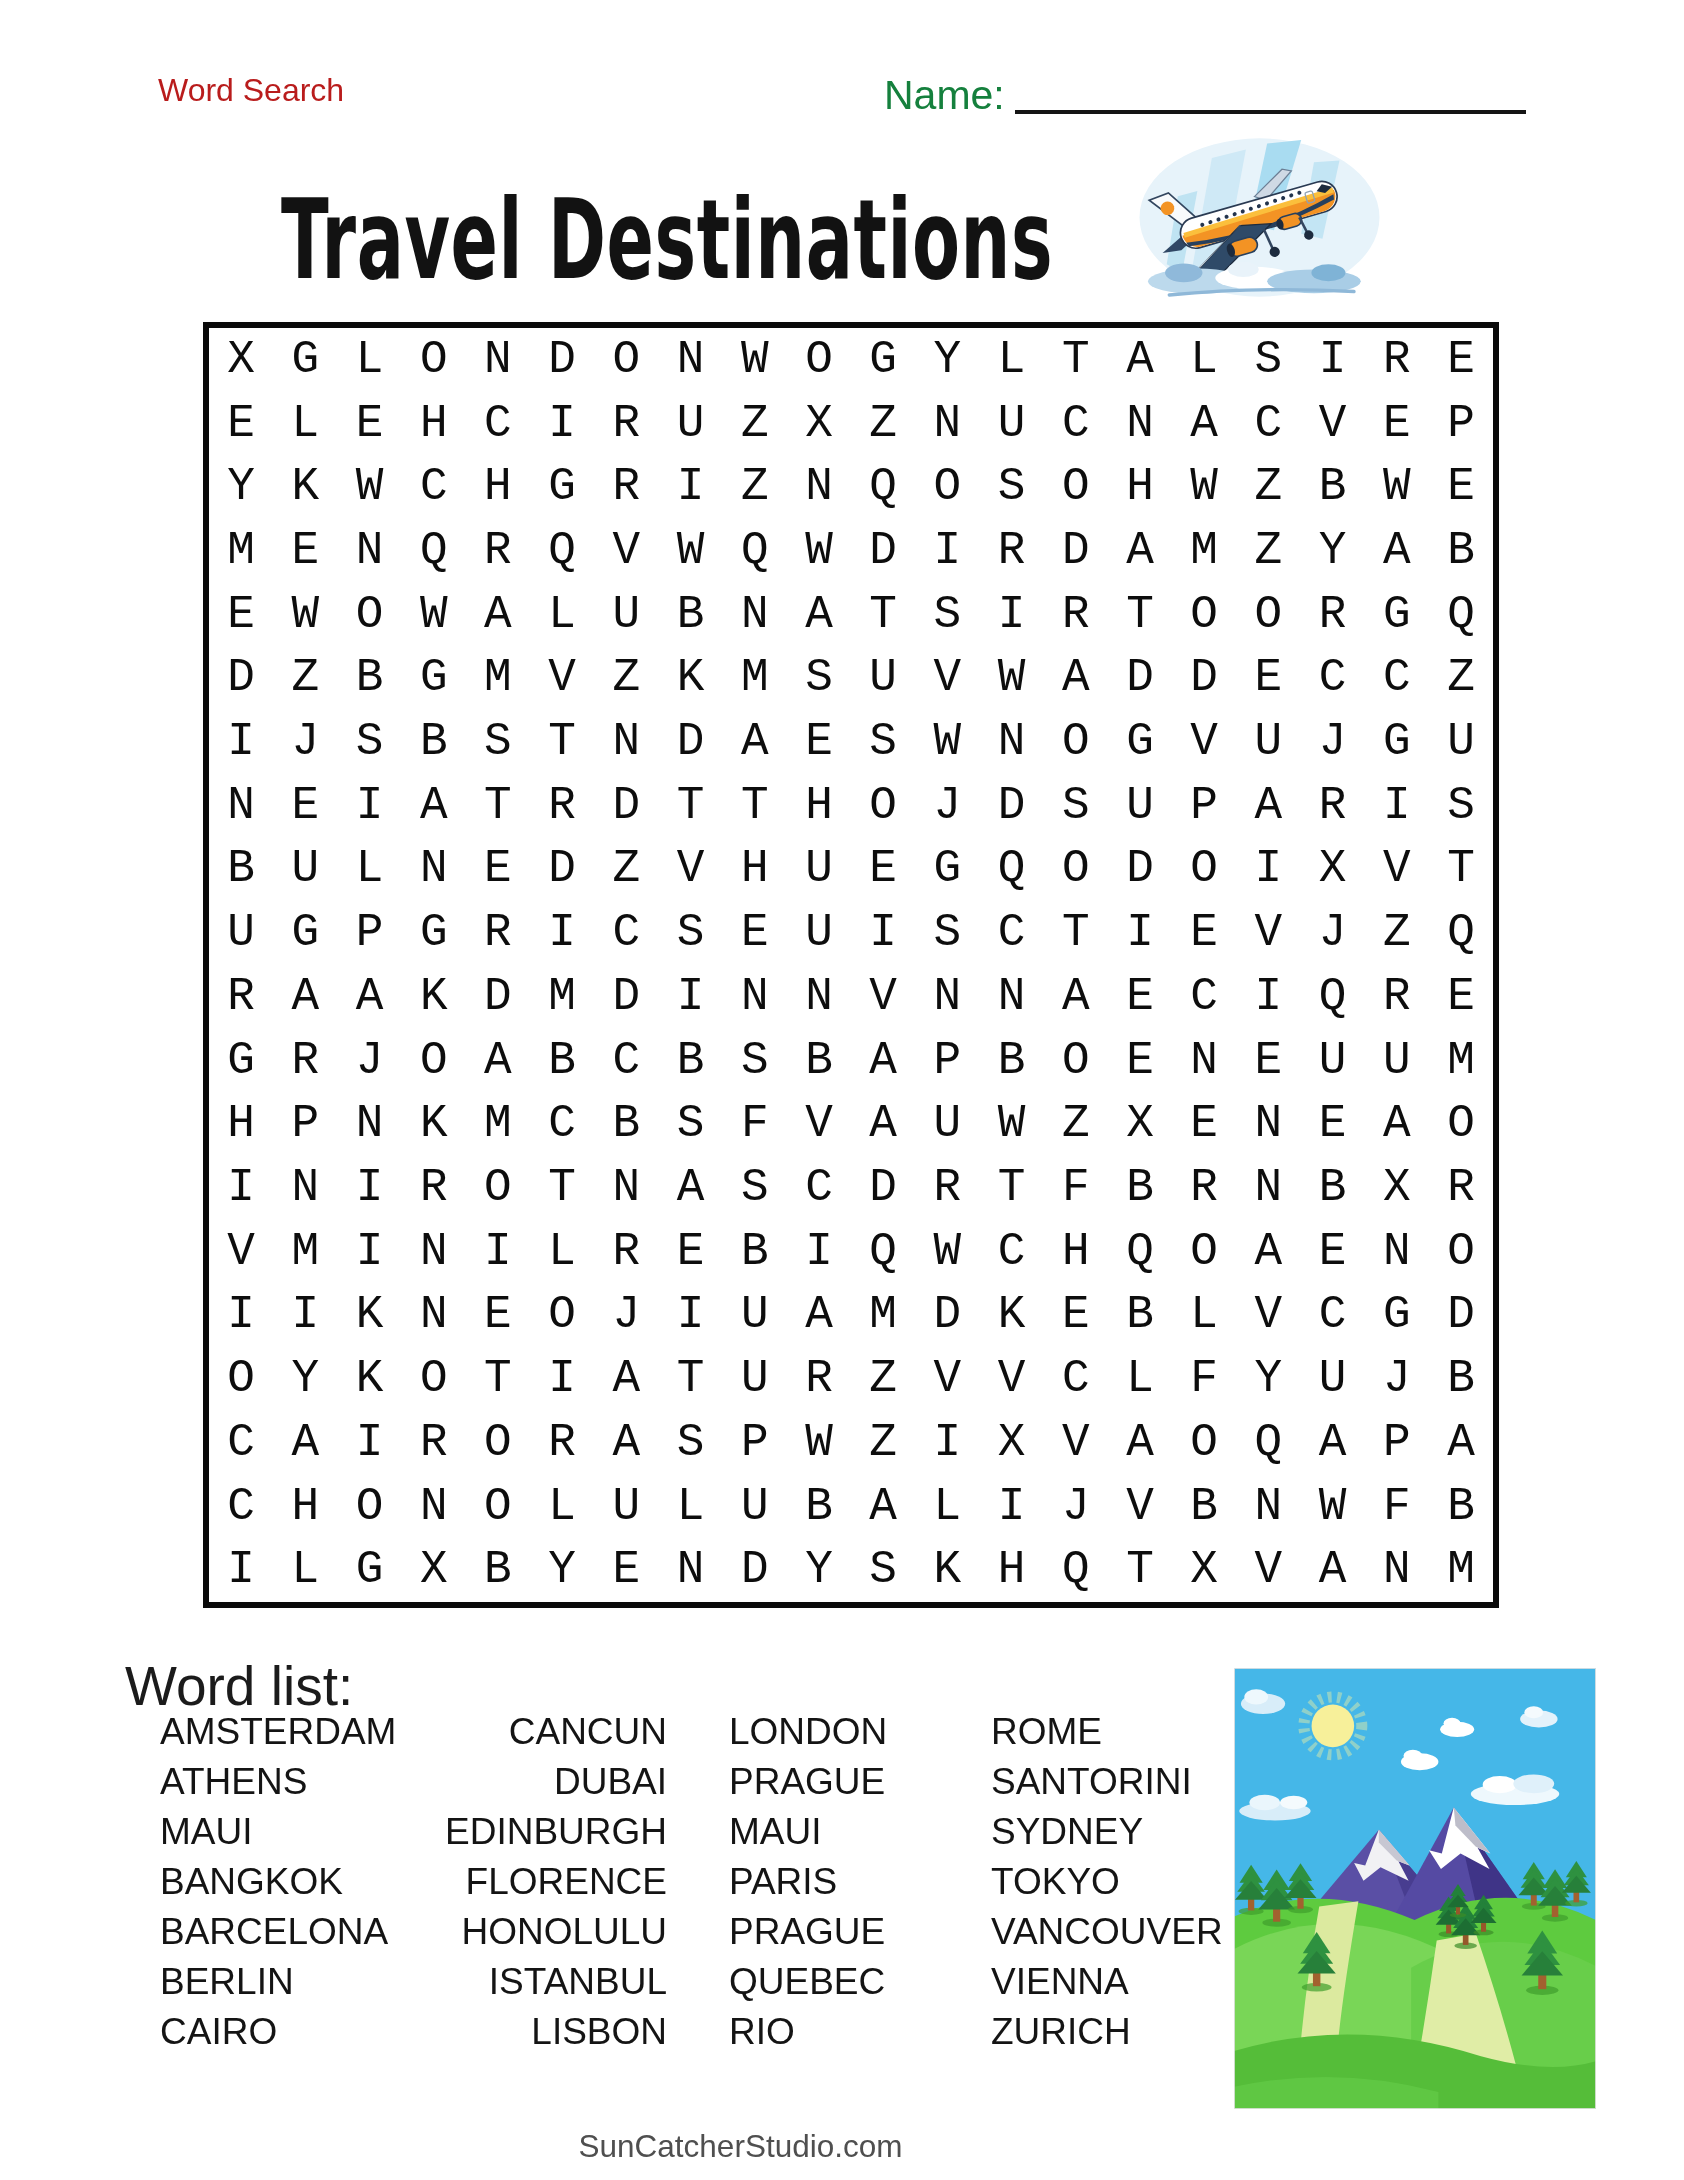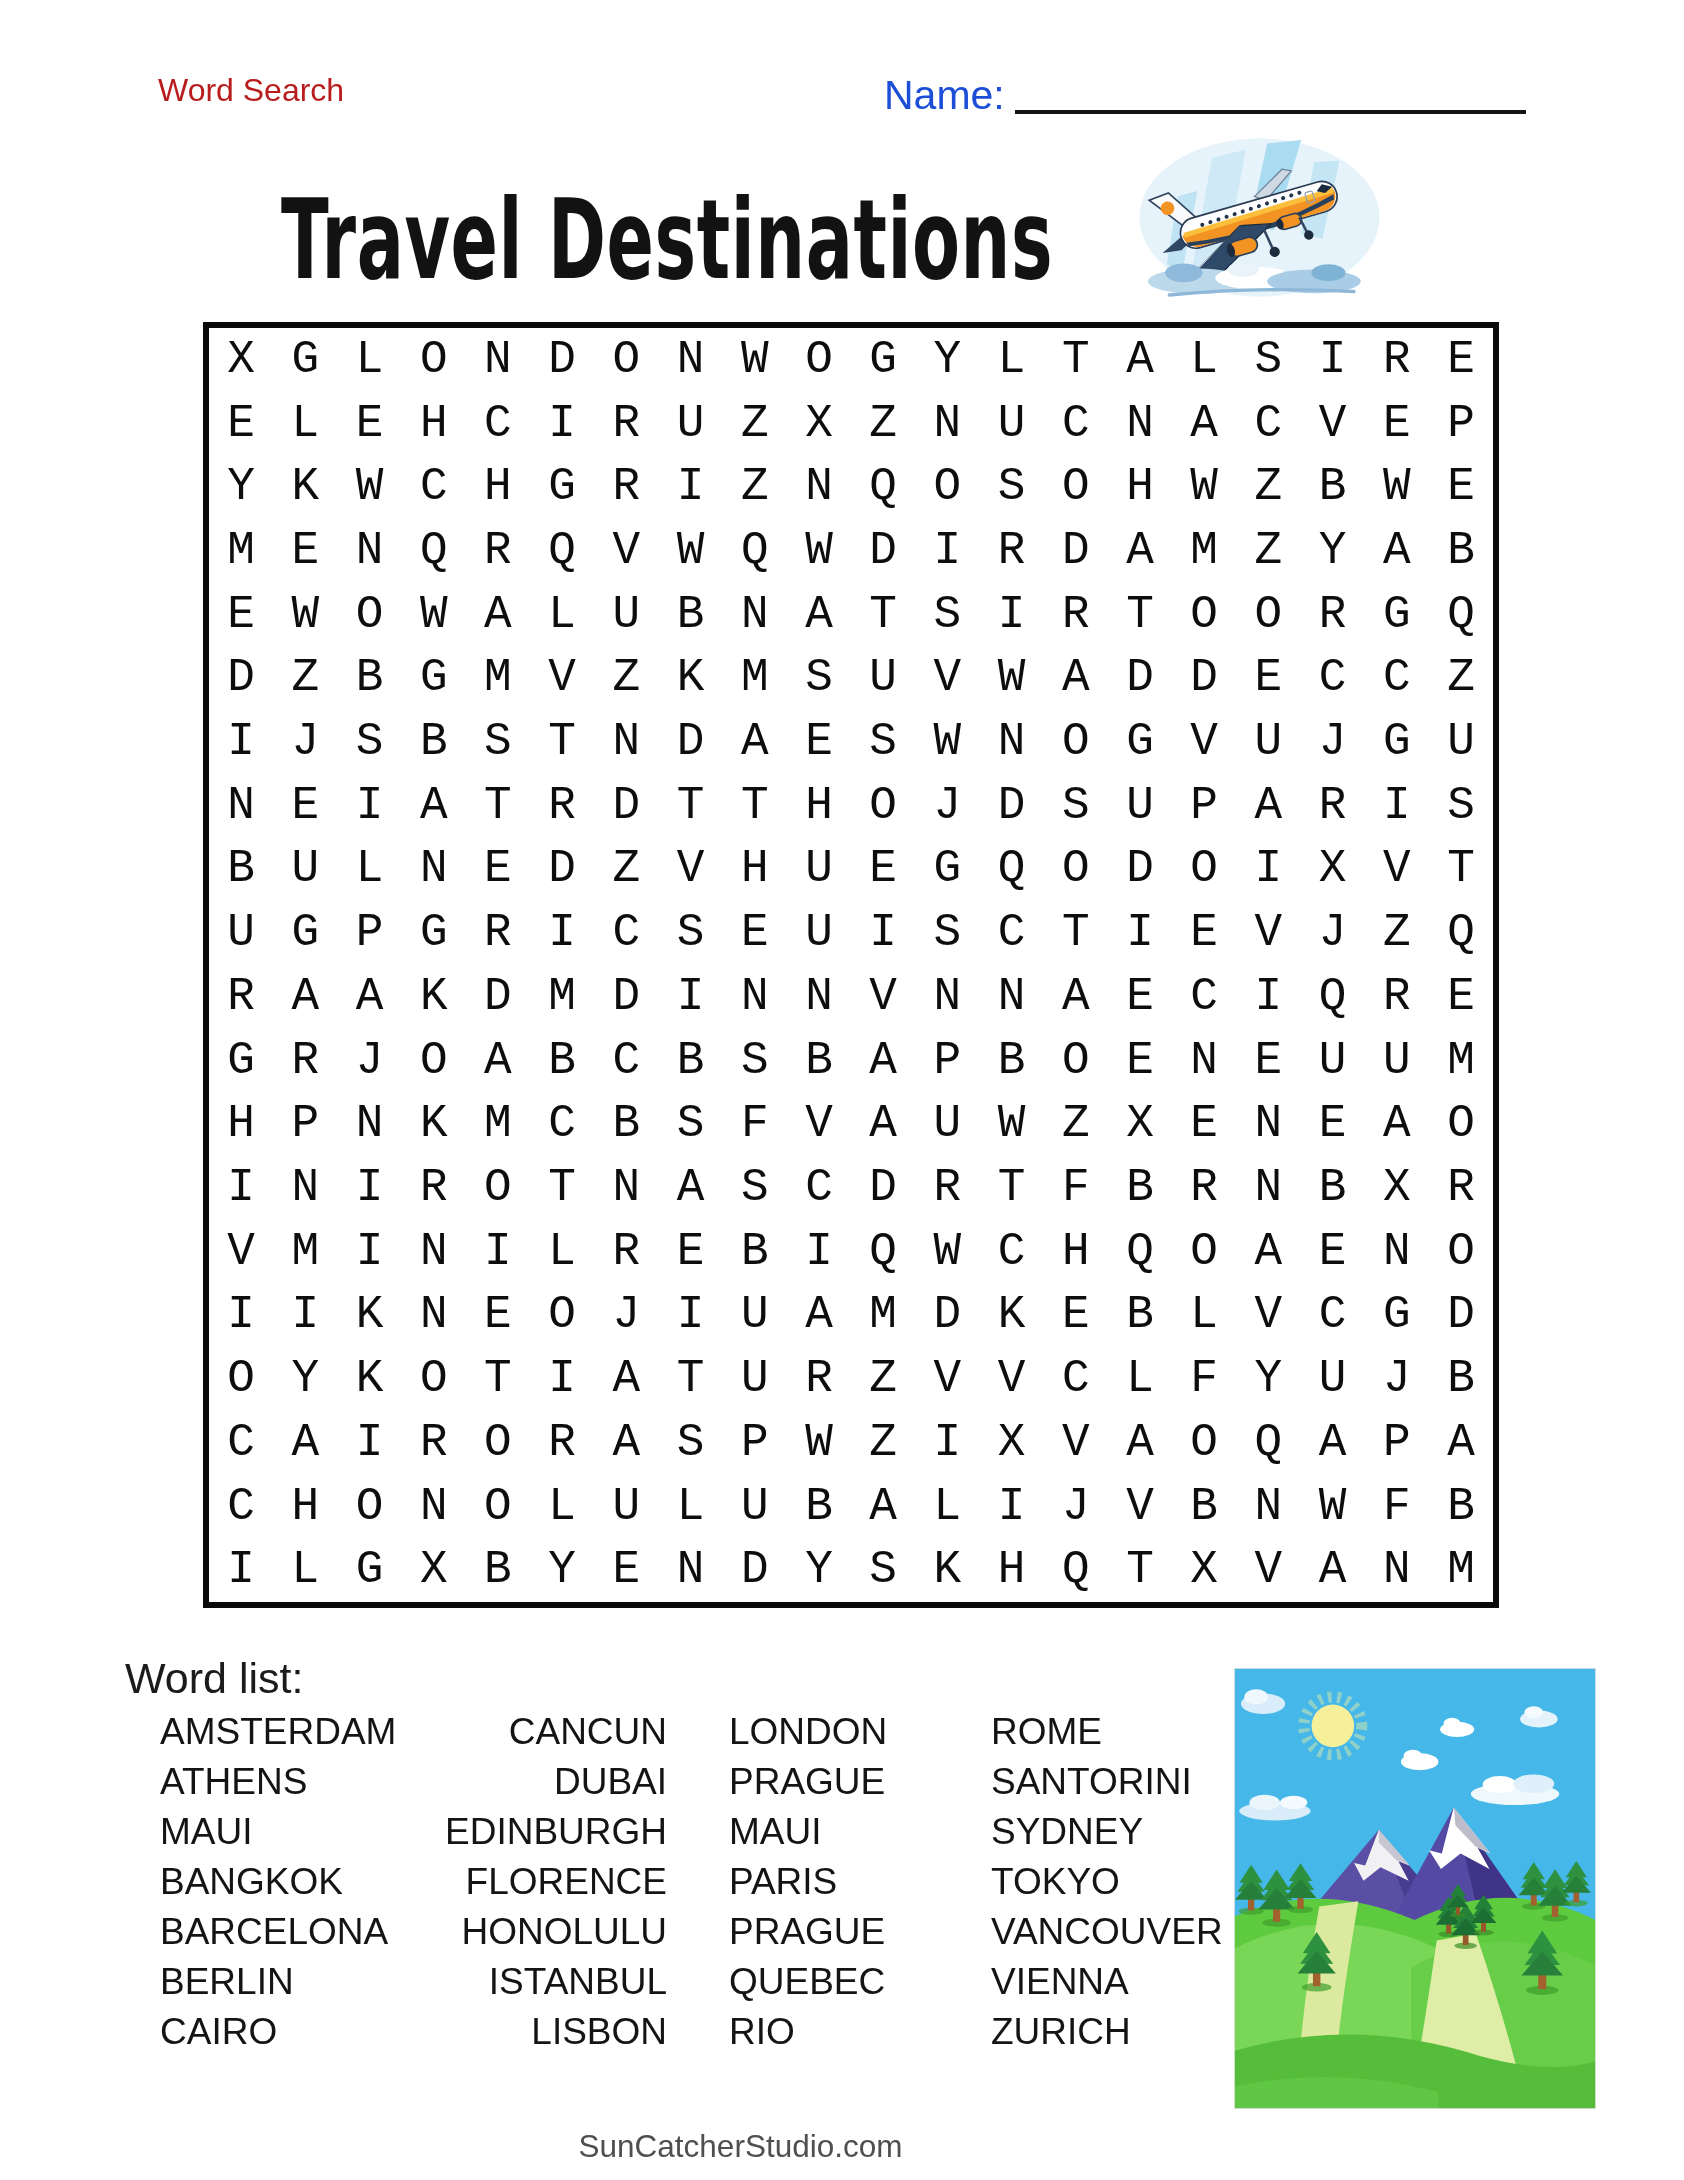--- a/index.html
+++ b/index.html
@@ -3,21 +3,21 @@
 <meta charset="utf-8">
 <style>
   * { margin:0; padding:0; box-sizing:border-box; }
   html,body { width:1685px; height:2181px; background:#ffffff; overflow:hidden; }
   body { font-family:"Liberation Sans", sans-serif; position:relative; color:#1c1c1c; }
 
   .abs { position:absolute; }
 
   
   .doc-type      { left:158px; top:72px;  font-size:32px; color:#b91c1c; letter-spacing:0px; }
-  .name-label    { left:884px; top:72px; font-size:41px; color:#1d4ed8; }
+  .name-label    { left:884px; top:72px; font-size:41px; color:#15803d; }
   .name-line     { left:1015px; top:75px; width:511px; height:39px;
                    border-bottom:4.3px solid #151515; }
 
   
   .puzzle-title  { left:281px; top:184px; font-family:"DejaVu Sans", sans-serif;
                    font-weight:bold; font-size:111px; line-height:1.0; color:#121212;
                    white-space:nowrap; transform:scaleX(0.63); transform-origin:left top;
                    letter-spacing:0.9px; }
 
   
@@ -25,21 +25,21 @@
 
   
   .word-grid     { left:203px; top:322px; width:1296px; height:1286px;
                    border:6.8px solid #0a0a0a; display:flex; flex-direction:column;
                    background:#ffffff; }
   .grid-row      { flex:1; display:flex; }
   .grid-cell     { flex:1; display:flex; align-items:center; justify-content:center;
                    font-family:"Liberation Mono", monospace; font-size:46px; color:#0d0d0d; }
 
   
-  .wordlist-label{ left:125px; top:1654px; font-size:43px; color:#1b1b1b; }
+  .wordlist-label{ left:125px; top:1654px; font-size:55px; color:#1b1b1b; }
   .word-col      { top:1707px; font-size:37px; color:#141414; }
   .word-col .word-item { height:50px; line-height:50px; white-space:nowrap; }
   .col-0 { left:160px; } .col-1 { left:445px;text-align:right; } .col-2 { left:729px; } .col-3 { left:991px; }
 
   
   .landscape-box { left:1234px; top:1668px; width:362px; height:441px; }
 
   
   .footer        { left:0; top:2128px; width:1481px; text-align:center;
                    font-size:31.5px; color:#4f4f4f; }

